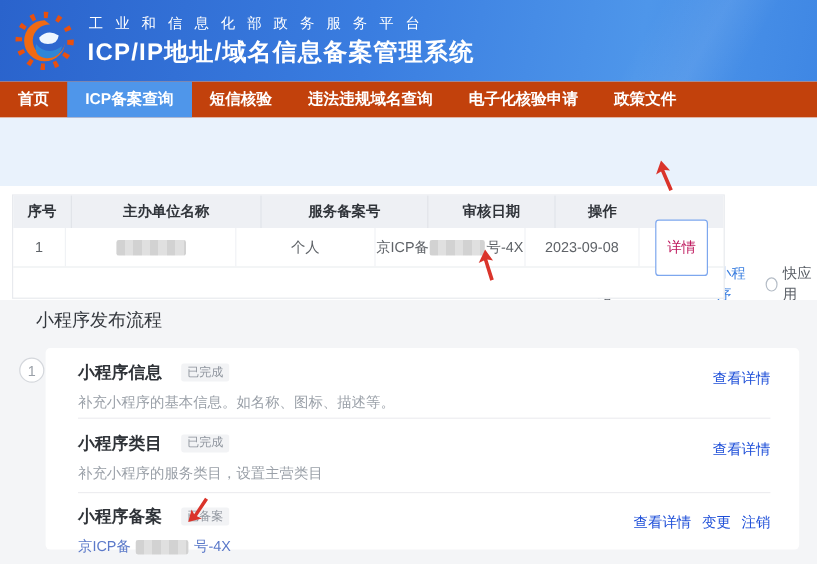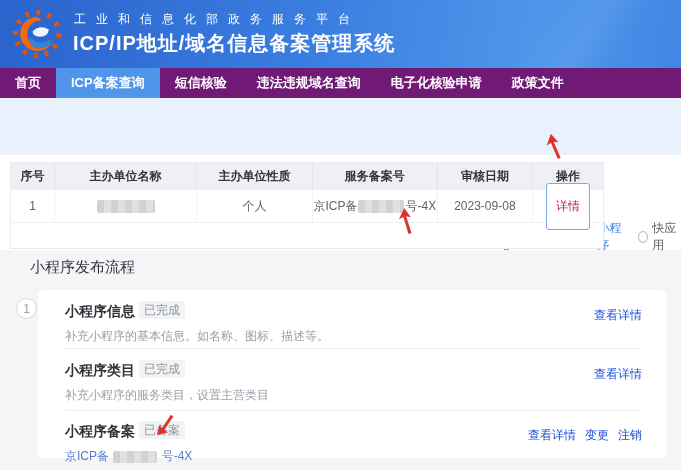--- a/index.html
+++ b/index.html
@@ -11,21 +11,21 @@
          background: linear-gradient(100deg,#2a63cc 0%,#3a7de0 45%,#4e96ea 78%,#3f87e4 100%); }
   .hdr::after { content:""; position:absolute; right:0; top:0; width:240px; height:68px;
          background: linear-gradient(120deg, rgba(255,255,255,0) 40%, rgba(255,255,255,0.08) 60%, rgba(255,255,255,0) 75%); }
   .logo { position:absolute; left:12px; top:7px; width:54px; height:54px; }
   .hdr-small { position:absolute; left:74px; top:11px; font-size:12px; color:#fff;
                letter-spacing:10px; white-space:nowrap; }
   .hdr-big { position:absolute; left:73px; top:30px; font-size:20px; font-weight:bold; color:#fff;
              letter-spacing:1px; white-space:nowrap; }
 
   
-  .nav { position:absolute; left:0; top:68px; width:681px; height:30px; background:#701a75; display:flex; }
+  .nav { position:absolute; left:0; top:68px; width:681px; height:30px; background:#c2410c; display:flex; }
   .nav a { display:block; line-height:30px; padding:0 15px; color:#fff; font-size:13px; font-weight:bold;
            text-decoration:none; white-space:nowrap; }
   .nav a.active { background:#4f96ea; }
 
   
   .search-band { position:absolute; left:0; top:98px; width:681px; height:57px; background:#e9f2fc; }
   .search-input { position:absolute; left:40px; top:111px; width:352px; height:36px; background:#fff;
                   border:1px solid #e0e5eb; border-right:none; }
   .redact { display:inline-block; background:repeating-linear-gradient(90deg,#d2d2d2 0 7px,#e0e0e0 7px 14px);
             border-radius:2px; vertical-align:middle; }
@@ -58,22 +58,22 @@
 
   
   .process { position:absolute; left:0; top:250px; width:681px; height:220px; background:#f4f5f7; }
   .process-title { position:absolute; left:30px; top:8px; font-size:15px; color:#33373d; }
   .step-circle { position:absolute; left:16px; top:48px; width:21px; height:21px; border-radius:50%;
                  border:1px solid #d4d7dc; background:#fff; color:#9aa0a8; font-size:12px;
                  display:flex; align-items:center; justify-content:center; }
   .card { position:absolute; left:38px; top:40px; width:628px; height:168px; background:#fff; border-radius:4px; }
   .step { position:absolute; left:27px; right:24px; }
   .step .t { font-size:14px; font-weight:bold; color:#2f3338; display:inline-block; }
-  .badge { font-size:12px; background:#f2f3f5; color:#8f959e; padding:2px 5px; border-radius:2px;
-           margin-left:4px; vertical-align:2px; }
+  .badge { font-size:10px; background:#f2f3f5; color:#8f959e; padding:2px 5px; border-radius:2px;
+           margin-left:16px; vertical-align:2px; }
   .step .d { font-size:12px; color:#9aa0a8; margin-top:7px; }
   .step .lic { font-size:12px; color:#5b79c9; margin-top:7px; cursor:pointer; }
   .step .lic .redact { width:44px; height:12px; margin:0 1px; }
   .step-links { position:absolute; right:0; top:5px; display:flex; gap:9px; }
   .step-links a { font-size:12px; color:#1d4ed8; text-decoration:none; white-space:nowrap; }
   .divider { position:absolute; left:27px; right:24px; height:1px; background:#ededf0; }
 
   
   .arrow { position:absolute; }
   .arrow svg { display:block; width:100%; height:100%; }
@@ -138,21 +138,20 @@
   <div class="arrow" style="left:545px; top:133px; width:17px; height:28px; transform:rotate(-12deg);">
     <svg viewBox="0 0 20 32">
         <path d="M10.2 0 L2.6 12.5 L8 10.6 L12 31 L15.6 30.2 L11.4 10 L16.8 11.6 Z"></path>
       </svg>
   </div>
 
   <div class="tbl">
     <div class="tr head">
       <div class="td c0">序号</div>
       <div class="td c1">主办单位名称</div>
-      <div class="td c2">主办单位性质</div>
       <div class="td c3">服务备案号</div>
       <div class="td c4">审核日期</div>
       <div class="td c5">操作</div>
     </div>
     <div class="tr row">
       <div class="td c0">1</div>
       <div class="td c1">
         <span class="redact name-redact"></span>
       </div>
       <div class="td c2">个人</div>

